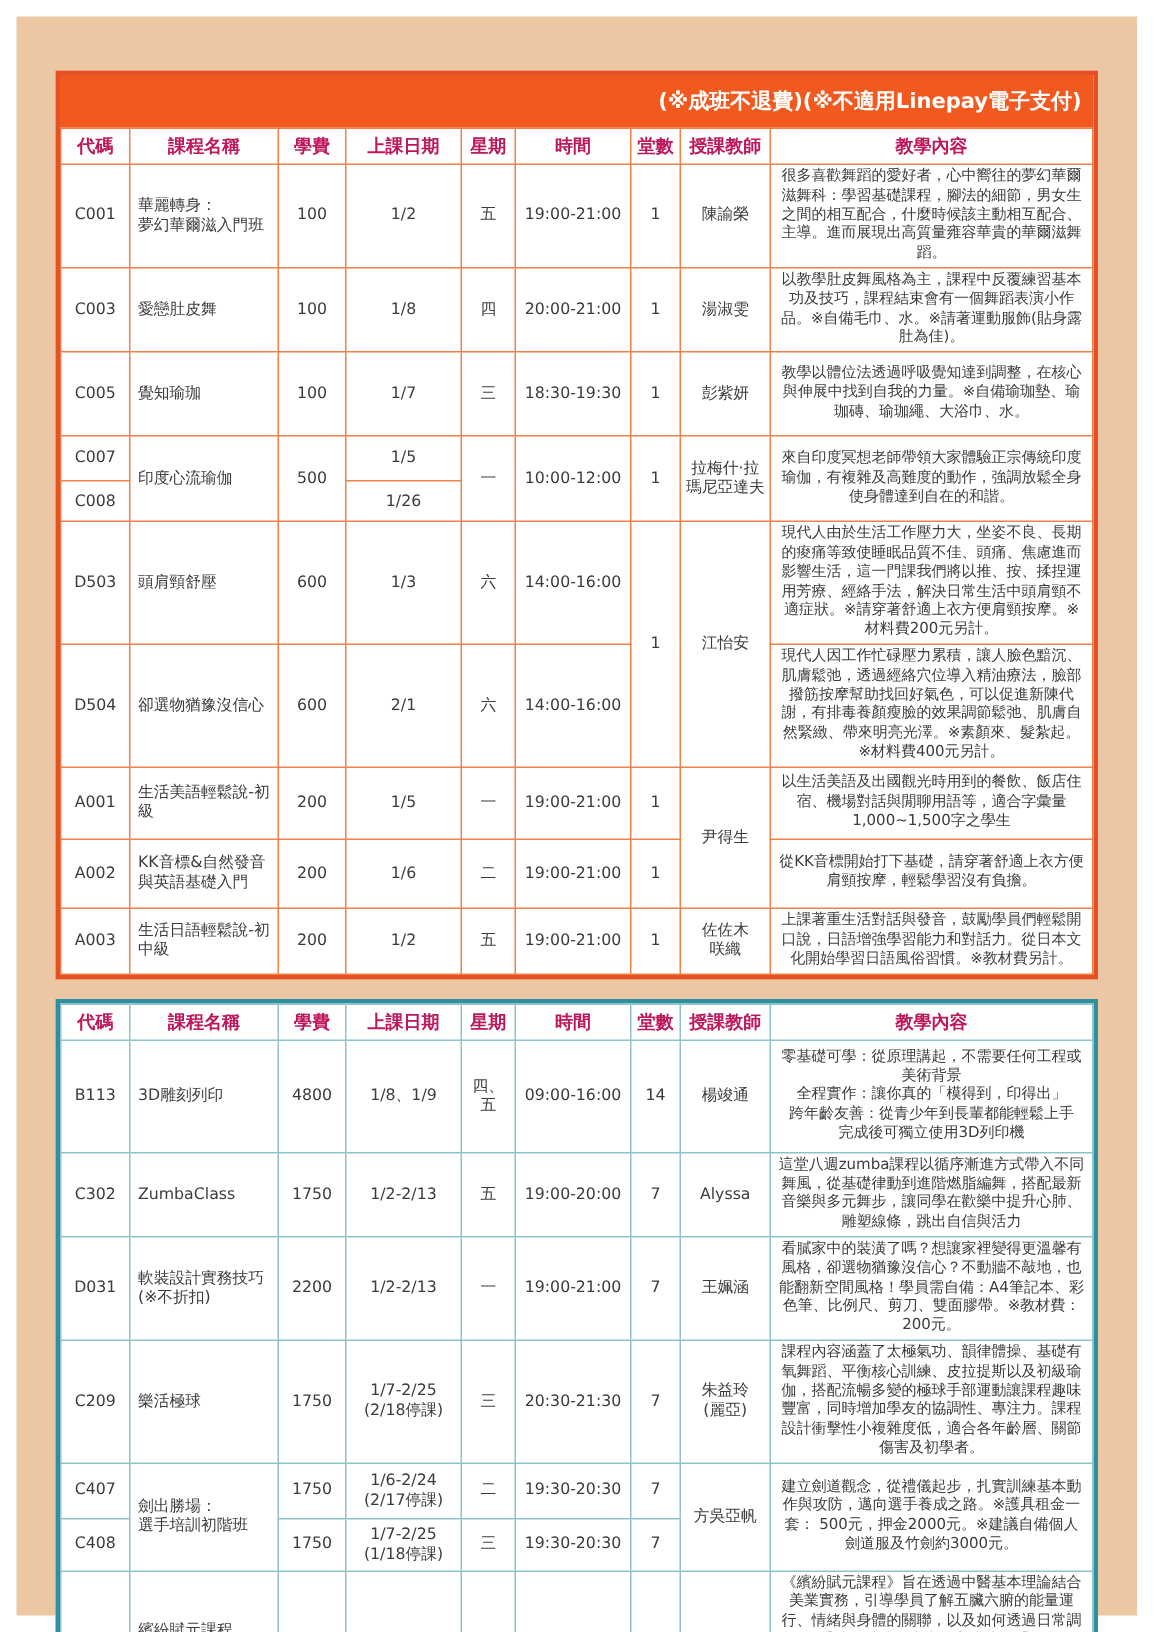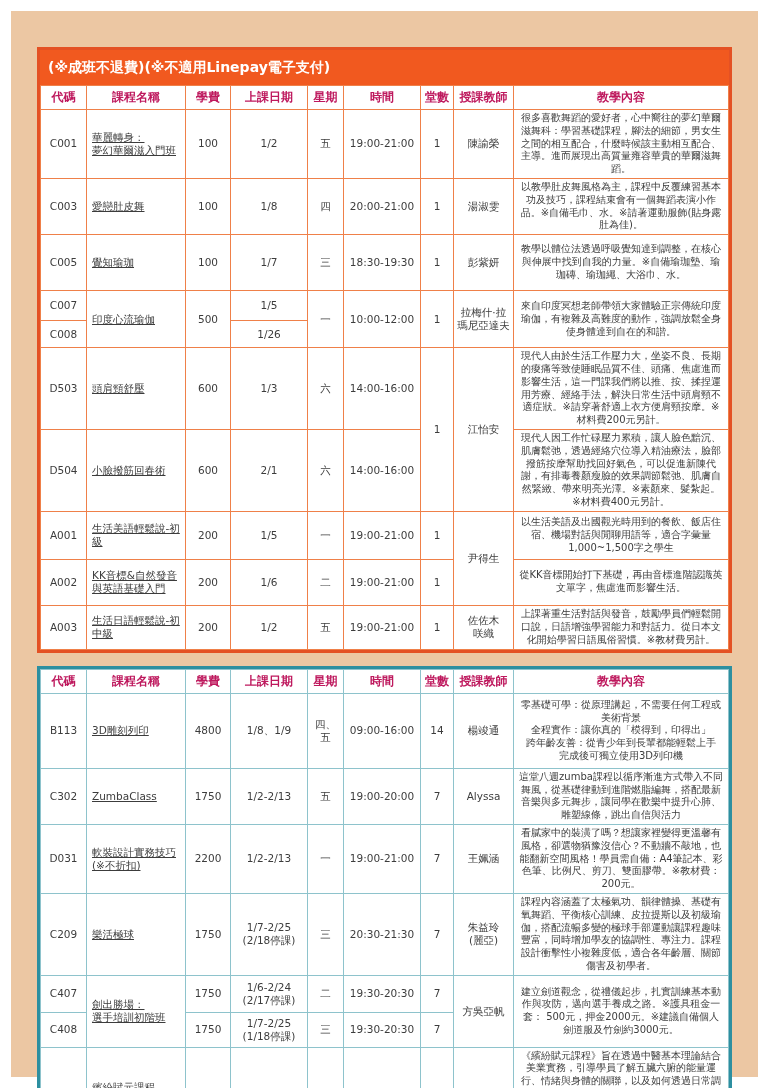--- a/index.html
+++ b/index.html
@@ -18,21 +18,21 @@
     padding:36px 26px 0 26px;
   }
   .panel{
     background:#ffffff;
     box-sizing:border-box;
   }
   .panel.orange{border:3px solid #e45124;}
   .panel.teal{border:3px solid #2d8fa0;margin-top:13px;}
   .panel-header{
     position:relative;
-    display:flex;align-items:center;justify-content:flex-start;
+    display:flex;align-items:center;justify-content:flex-end;
     padding:0 8px;
     color:#ffffff;
   }
   .panel.orange .panel-header{background:#f1591f;height:35px;}
   .panel.teal .panel-header{background:#3797a4;height:39px;justify-content:center;}
   .panel-title{
     font-size:22px;font-weight:bold;letter-spacing:6px;
   }
   .panel.orange .panel-title{
     position:absolute;left:50%;transform:translateX(-50%);
@@ -48,21 +48,21 @@
     padding:1px 3px;
     text-align:center;
     vertical-align:middle;
     white-space:pre-line;
     overflow:hidden;
   }
   .panel.orange th,.panel.orange td{border:1px solid #ef8049;}
   .panel.teal th,.panel.teal td{border:1px solid #8ec3cc;}
   th{font-size:12px;font-weight:bold;color:#be185d;height:24px;}
   td{font-size:10.5px;line-height:1.25;}
-  td.name{text-align:left;padding-left:5px;text-decoration:underline;}
+  td.name{text-align:left;padding-left:5px;}
   td.content{
     text-align:center;
     font-size:10px;
     line-height:1.28;
     padding:2px 4px;
   }
   col.c-code{width:46px;}
   col.c-name{width:99px;}
   col.c-fee{width:45px;}
   col.c-date{width:77px;}
@@ -162,21 +162,21 @@
           <td>600</td>
           <td>1/3</td>
           <td>六</td>
           <td>14:00-16:00</td>
           <td rowspan="2">1</td>
           <td rowspan="2">江怡安</td>
           <td class="content">現代人由於生活工作壓力大，坐姿不良、長期的痠痛等致使睡眠品質不佳、頭痛、焦慮進而影響生活，這一門課我們將以推、按、揉捏運用芳療、經絡手法，解決日常生活中頭肩頸不適症狀。※請穿著舒適上衣方便肩頸按摩。※材料費200元另計。</td>
         </tr>
         <tr style="height:62px;">
           <td>D504</td>
-          <td class="name">小臉撥筋回春術</td>
+          <td class="name">卻選物猶豫沒信心</td>
           <td>600</td>
           <td>2/1</td>
           <td>六</td>
           <td>14:00-16:00</td>
           <td class="content">現代人因工作忙碌壓力累積，讓人臉色黯沉、肌膚鬆弛，透過經絡穴位導入精油療法，臉部撥筋按摩幫助找回好氣色，可以促進新陳代謝，有排毒養顏瘦臉的效果調節鬆弛、肌膚自然緊緻、帶來明亮光澤。※素顏來、髮紮起。※材料費400元另計。</td>
         </tr>
         <tr style="height:48px;">
           <td>A001</td>
           <td class="name">生活美語輕鬆說-初級</td>
           <td>200</td>
@@ -188,21 +188,21 @@
           <td class="content">以生活美語及出國觀光時用到的餐飲、飯店住宿、機場對話與閒聊用語等，適合字彙量1,000~1,500字之學生</td>
         </tr>
         <tr style="height:46px;">
           <td>A002</td>
           <td class="name">KK音標&amp;自然發音與英語基礎入門</td>
           <td>200</td>
           <td>1/6</td>
           <td>二</td>
           <td>19:00-21:00</td>
           <td>1</td>
-          <td class="content">從KK音標開始打下基礎，再由音標進階認識英文單字，焦慮進而影響生活。</td>
+          <td class="content">從KK音標開始打下基礎，請穿著舒適上衣方便肩頸按摩，輕鬆學習沒有負擔。</td>
         </tr>
         <tr style="height:44px;">
           <td>A003</td>
           <td class="name">生活日語輕鬆說-初中級</td>
           <td>200</td>
           <td>1/2</td>
           <td>五</td>
           <td>19:00-21:00</td>
           <td>1</td>
           <td>佐佐木

